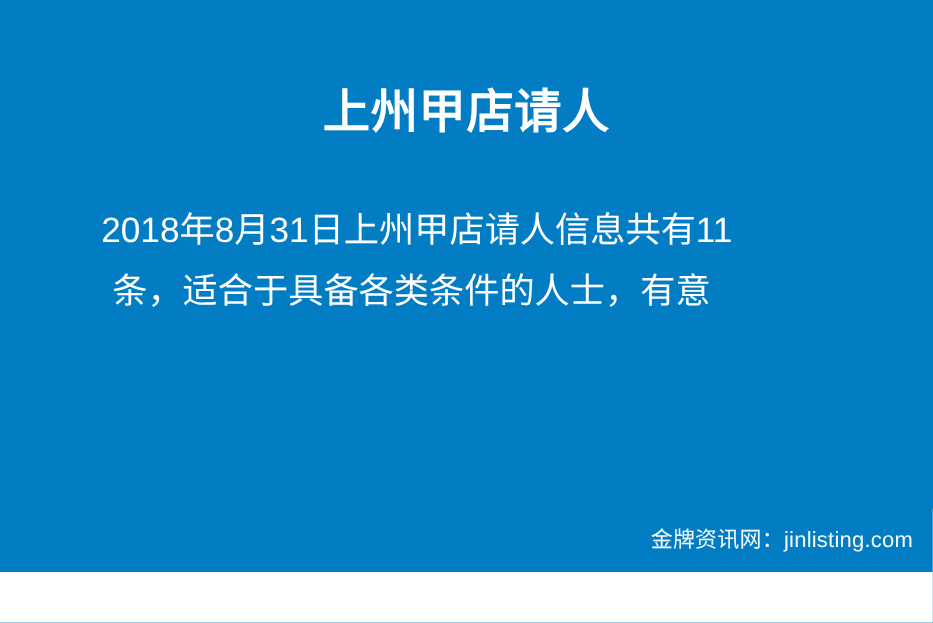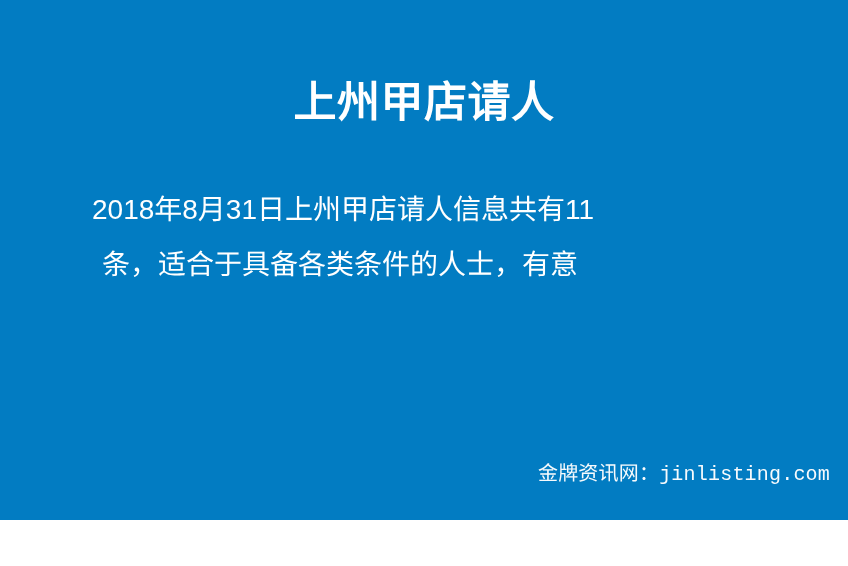--- a/index.html
+++ b/index.html
@@ -53,35 +53,34 @@
   .body-block {
     position: absolute;
     left: 92px;
     top: 182px;
     width: 700px;
   }
 
   .body-line {
     display: block;
     margin: 0;
-    font-size: 28px;
+    font-size: 32px;
     line-height: 55px;
     font-weight: normal;
     color: #ffffff;
     letter-spacing: 0px;
     white-space: nowrap;
   }
 
   
   .footer-block {
     position: absolute;
     right: 18px;
-    bottom: 32px;
+    bottom: 16px;
     text-align: right;
-    font-family: Liberation Mono, monospace;
   }
 
   .watermark {
     display: inline-block;
     margin: 0;
     font-size: 20px;
     line-height: 26px;
     color: #ffffff;
     letter-spacing: 0.2px;
     white-space: nowrap;

